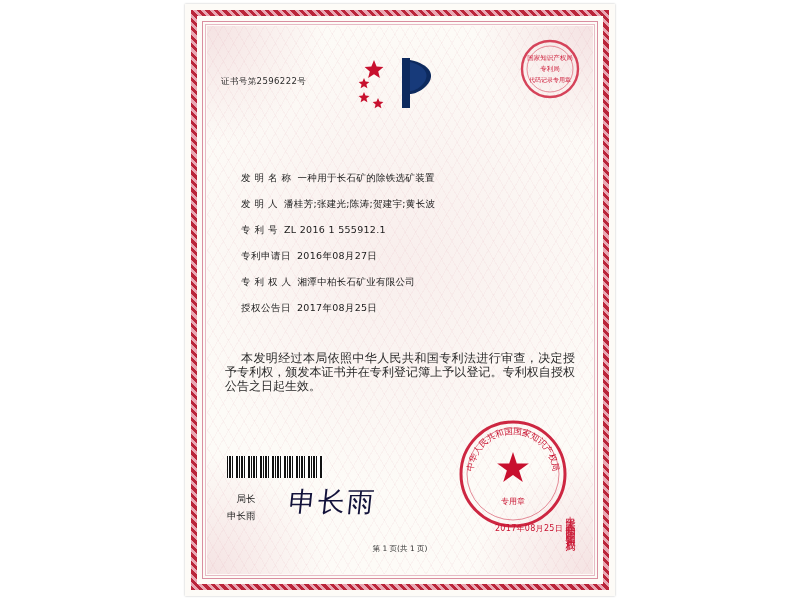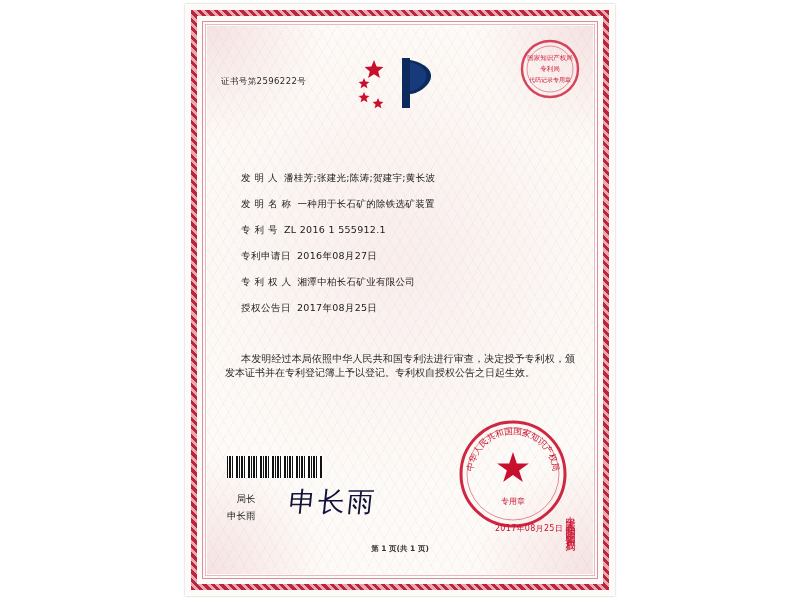--- a/index.html
+++ b/index.html
@@ -137,24 +137,25 @@
     color: #1a1a1a;
     letter-spacing: 0.3px;
   }
 
   
   .body-text {
     position: absolute;
     left: 40px;
     right: 40px;
     top: 348px;
-    font-size: 10px;
+    font-size: 12px;
     line-height: 14px;
     color: #2a2a2a;
     text-align: justify;
+    font-family: Liberation Mono, monospace;
   }
   .body-text p {
     margin: 0 0 2px 0;
     text-indent: 16px;
   }
 
   
   .barcode {
     position: absolute;
     left: 42px;
@@ -214,21 +215,20 @@
     letter-spacing: 2px;
     opacity: 0.95;
   }
   .page-num {
     position: absolute;
     left: 0; right: 0;
     bottom: 42px;
     text-align: center;
     font-size: 7.5px;
     color: #333;
-    font-weight: bold;
   }
 </style>
 </head>
 <body>
 
 <div id="page">
 
   <div class="sheet">
 
     <div class="border-outer"></div>
@@ -262,26 +262,26 @@
         </g>
         <path d="M50 4 L50 54 L58 54 L58 4 Z" fill="#0d2a5e"></path>
         <path d="M58 6 C78 10, 86 22, 72 34 C66 39, 60 40, 58 40 Z" fill="#0d2a5e"></path>
         <path d="M58 8 C74 12, 80 22, 69 32 C65 36, 60 37, 58 37 Z" fill="#173a7a"></path>
       </svg>
     </div>
 
 
     <div class="fields">
       <div class="field-row">
+        <span class="field-label">发 明 名 称</span>
+        <span class="field-value">一种用于长石矿的除铁选矿装置</span>
+      </div>
+      <div class="field-row">
         <span class="field-label">发  明  人</span>
         <span class="field-value">潘桂芳;张建光;陈涛;贺建宇;黄长波</span>
-      </div>
-      <div class="field-row">
-        <span class="field-label">发 明 名 称</span>
-        <span class="field-value">一种用于长石矿的除铁选矿装置</span>
       </div>
       <div class="field-row">
         <span class="field-label">专  利  号</span>
         <span class="field-value">ZL 2016 1 555912.1</span>
       </div>
       <div class="field-row">
         <span class="field-label">专利申请日</span>
         <span class="field-value">2016年08月27日</span>
       </div>
       <div class="field-row">

